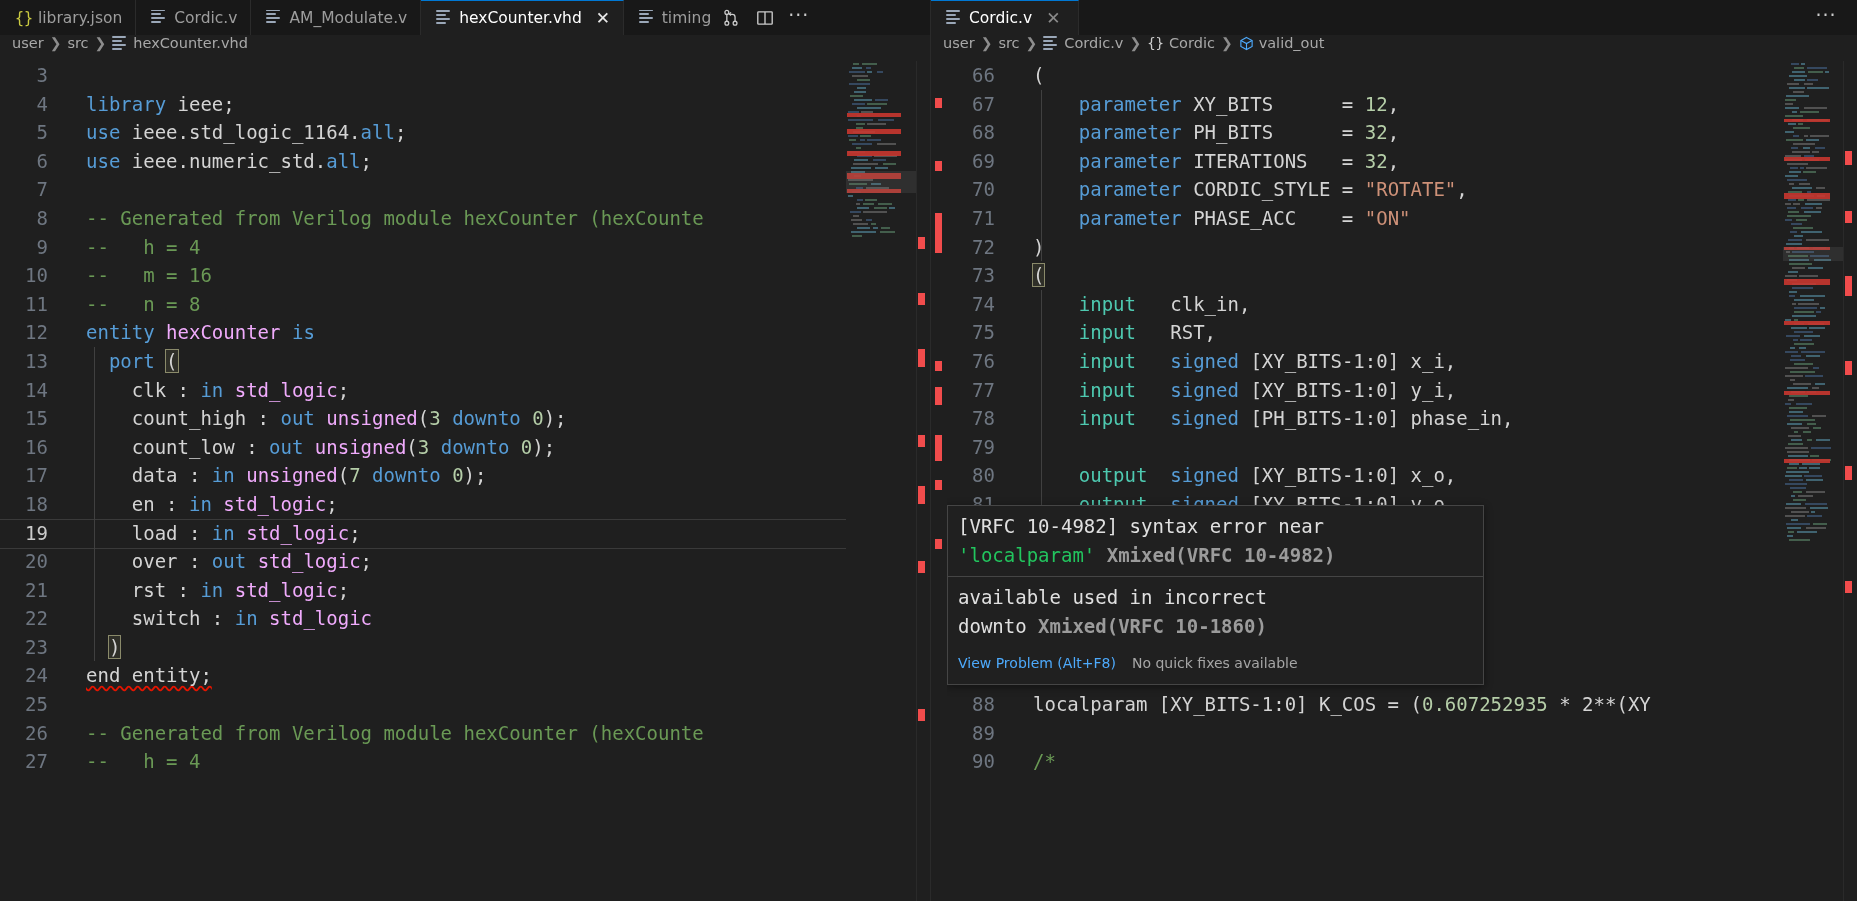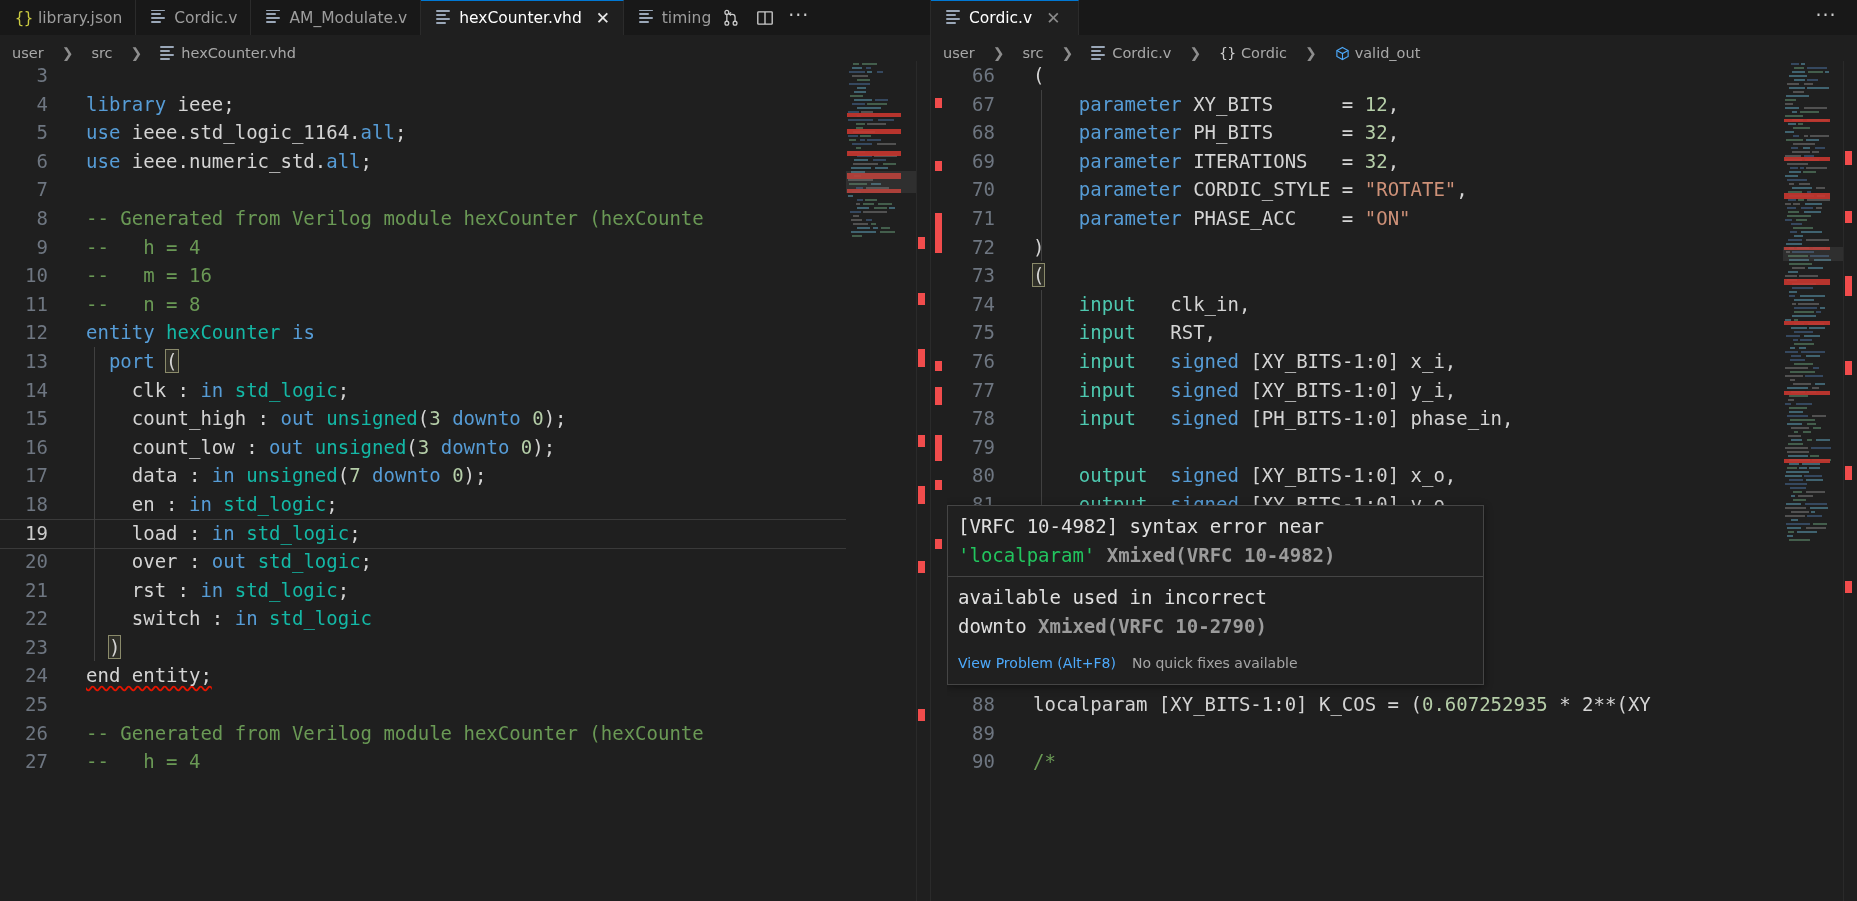--- a/index.html
+++ b/index.html
@@ -37,22 +37,22 @@
   .icon-lines i:nth-child(4){ width: 10px; }
 
   .tabactions { display: flex; align-items: center; gap: 0px; padding: 0 4px; background:#181818; }
   .actbtn { width: 34px; height: 35px; display: flex; align-items: center; justify-content: center;
             color: #cccccc; }
   .tabfill { flex: 1; background: #181818; }
   .globalactions { display:flex; align-items:center; padding-right: 14px; background:#181818; }
 
   
   .breadcrumb {
-    height: 26px; display: flex; align-items: flex-end;
-    padding-left: 12px; gap: 17px;
+    height: 26px; display: flex; align-items: flex-start;
+    padding-left: 12px; gap: 5px;
     background: #1f1f1f; color: #a8a8a8; font-size: 14.5px; white-space: nowrap;
   }
   .bc-sep { color: #8d8d8d; font-size: 14px; padding: 0 1px;}
   .bc-item { display:flex; align-items:center; gap:5px; }
   .bc-icon-brace { color:#cccccc; font-family:"DejaVu Sans Mono", monospace; font-size: 14px;}
 
   
   .editor { flex: 1; display: flex; position: relative; background: #1f1f1f; overflow: hidden; }
   .code-col { flex: 1; position: relative; overflow: hidden; }
   .code {
@@ -70,21 +70,21 @@
   .lnum {
     width: 72px; flex: 0 0 72px; text-align: right; padding-right: 24px;
     color: #6e7681; font-size: 19px;
   }
   .lnum.cur { color: #cccccc; }
   .ltext { flex: 1; padding-left: 14px; position: relative; color: #d4d4d4; }
   .indent-guide { position:absolute; top:0; height:28.6px; width:1px; background:#404040; }
 
   
   .kw     { color: #569cd6; }  
-  .kw2    { color: #14b8a6; }  
+  .kw2    { color: #f0abfc; }  
   .cm     { color: #6a9955; }  
   .txt    { color: #d4d4d4; }
   .num    { color: #b5cea8; }
   .str    { color: #ce9178; }
   .kwg    { color: #4ec9b0; }
   .brk    { color: #d4d4d4; }
   .bracket-match { outline: 1px solid #8a8a6a; background: rgba(130,130,90,0.16); }
   .squiggle {
     text-decoration: underline wavy #e51400;
     text-decoration-skip-ink: none;
@@ -411,21 +411,21 @@
         <div class="code" id="code-right"><div class="ln-row"><div class="lnum">66</div><div class="ltext"><span class="txt">(</span></div></div><div class="ln-row"><div class="lnum">67</div><div class="ltext"><span class="indent-guide" style="left: 22px;"></span><span class="txt">    </span><span class="kw">parameter</span><span class="txt"> XY_BITS      = </span><span class="num">12</span><span class="txt">,</span></div></div><div class="ln-row"><div class="lnum">68</div><div class="ltext"><span class="indent-guide" style="left: 22px;"></span><span class="txt">    </span><span class="kw">parameter</span><span class="txt"> PH_BITS      = </span><span class="num">32</span><span class="txt">,</span></div></div><div class="ln-row"><div class="lnum">69</div><div class="ltext"><span class="indent-guide" style="left: 22px;"></span><span class="txt">    </span><span class="kw">parameter</span><span class="txt"> ITERATIONS   = </span><span class="num">32</span><span class="txt">,</span></div></div><div class="ln-row"><div class="lnum">70</div><div class="ltext"><span class="indent-guide" style="left: 22px;"></span><span class="txt">    </span><span class="kw">parameter</span><span class="txt"> CORDIC_STYLE = </span><span class="str">"ROTATE"</span><span class="txt">,</span></div></div><div class="ln-row"><div class="lnum">71</div><div class="ltext"><span class="indent-guide" style="left: 22px;"></span><span class="txt">    </span><span class="kw">parameter</span><span class="txt"> PHASE_ACC    = </span><span class="str">"ON"</span></div></div><div class="ln-row"><div class="lnum">72</div><div class="ltext"><span class="indent-guide" style="left: 22px;"></span><span class="txt">)</span></div></div><div class="ln-row"><div class="lnum">73</div><div class="ltext"><span class="brk bracket-match">(</span></div></div><div class="ln-row"><div class="lnum">74</div><div class="ltext"><span class="indent-guide" style="left: 22px;"></span><span class="txt">    </span><span class="kwg">input</span><span class="txt">   clk_in,</span></div></div><div class="ln-row"><div class="lnum">75</div><div class="ltext"><span class="indent-guide" style="left: 22px;"></span><span class="txt">    </span><span class="kwg">input</span><span class="txt">   RST,</span></div></div><div class="ln-row"><div class="lnum">76</div><div class="ltext"><span class="indent-guide" style="left: 22px;"></span><span class="txt">    </span><span class="kwg">input</span><span class="txt">   </span><span class="kw">signed</span><span class="txt"> [XY_BITS-1:0] x_i,</span></div></div><div class="ln-row"><div class="lnum">77</div><div class="ltext"><span class="indent-guide" style="left: 22px;"></span><span class="txt">    </span><span class="kwg">input</span><span class="txt">   </span><span class="kw">signed</span><span class="txt"> [XY_BITS-1:0] y_i,</span></div></div><div class="ln-row"><div class="lnum">78</div><div class="ltext"><span class="indent-guide" style="left: 22px;"></span><span class="txt">    </span><span class="kwg">input</span><span class="txt">   </span><span class="kw">signed</span><span class="txt"> [PH_BITS-1:0] phase_in,</span></div></div><div class="ln-row"><div class="lnum">79</div><div class="ltext"><span class="indent-guide" style="left: 22px;"></span></div></div><div class="ln-row"><div class="lnum">80</div><div class="ltext"><span class="indent-guide" style="left: 22px;"></span><span class="txt">    </span><span class="kwg">output</span><span class="txt">  </span><span class="kw">signed</span><span class="txt"> [XY_BITS-1:0] x_o,</span></div></div><div class="ln-row"><div class="lnum">81</div><div class="ltext"><span class="indent-guide" style="left: 22px;"></span><span class="txt">    </span><span class="kwg">output</span><span class="txt">  </span><span class="kw">signed</span><span class="txt"> [XY_BITS-1:0] y_o,</span></div></div><div class="ln-row"><div class="lnum">82</div><div class="ltext"></div></div><div class="ln-row"><div class="lnum">83</div><div class="ltext"></div></div><div class="ln-row"><div class="lnum">84</div><div class="ltext"></div></div><div class="ln-row"><div class="lnum">85</div><div class="ltext"></div></div><div class="ln-row"><div class="lnum">86</div><div class="ltext"></div></div><div class="ln-row"><div class="lnum">87</div><div class="ltext"></div></div><div class="ln-row"><div class="lnum">88</div><div class="ltext"><span class="txt">localparam [XY_BITS-1:0] K_COS = (</span><span class="num">0.607252935</span><span class="txt"> * </span><span class="txt">2</span><span class="txt">**(XY</span></div></div><div class="ln-row"><div class="lnum">89</div><div class="ltext"></div></div><div class="ln-row"><div class="lnum">90</div><div class="ltext"><span class="cm">/*</span></div></div></div>
 
         <div class="hover" style="left:0px; top:444px; width:537px;">
           <div class="hover-section">
             <div><span class="hover-code">[VRFC 10-4982] syntax error near</span></div>
             <div><span class="hover-str">'localparam'</span><span class="hover-dim"> Xmixed(VRFC 10-4982)</span></div>
           </div>
           <div class="hover-sep"></div>
           <div class="hover-section">
             <div><span class="hover-code">available used in incorrect</span></div>
-            <div><span class="hover-code">downto</span><span class="hover-dim"> Xmixed(VRFC 10-2790)</span></div>
+            <div><span class="hover-code">downto</span><span class="hover-dim"> Xmixed(VRFC 10-1860)</span></div>
           </div>
           <div class="hover-actions">
             <span class="hover-link">View Problem (Alt+F8)</span>
             <span class="hover-note">No quick fixes available</span>
           </div>
         </div>
       </div>
       <div class="minimap" style="width:60px; flex:0 0 60px;">
         <div class="mm-canvas" id="mm-right">
             <div class="mm-line" style="left: 8px; top: 2px; width: 8px; background: rgb(57, 80, 107); opacity: 0.85;"></div>

